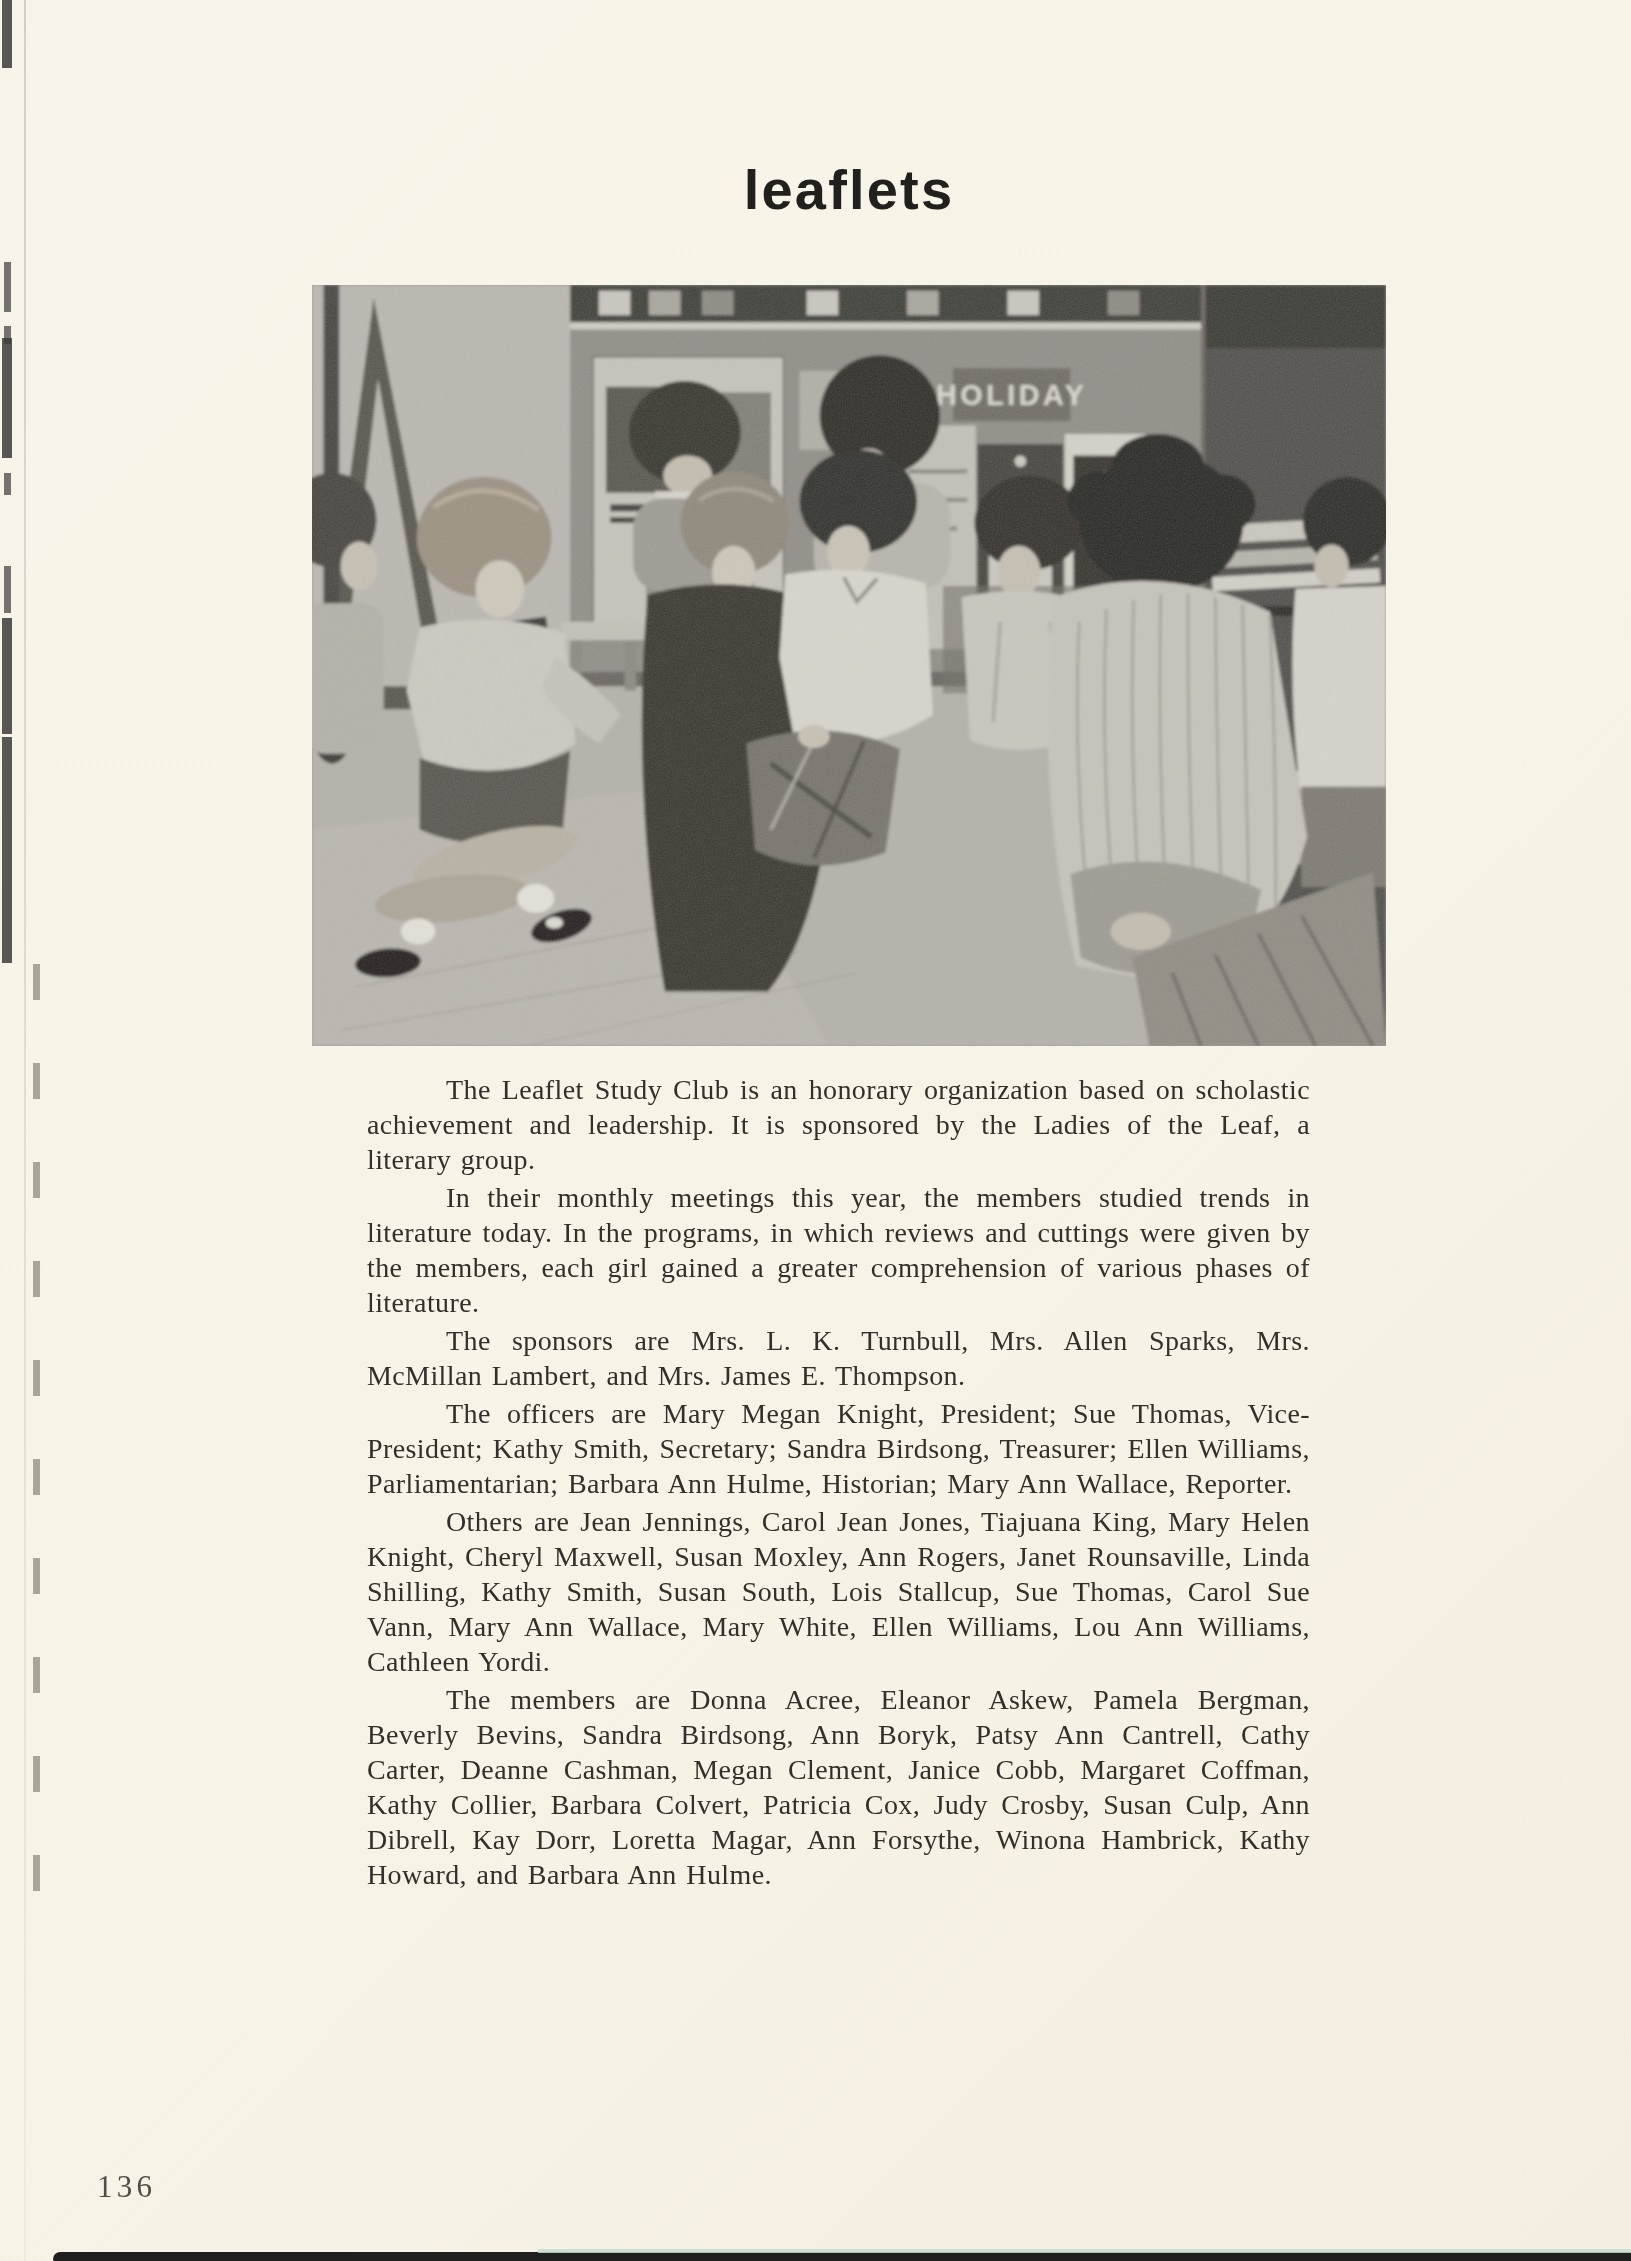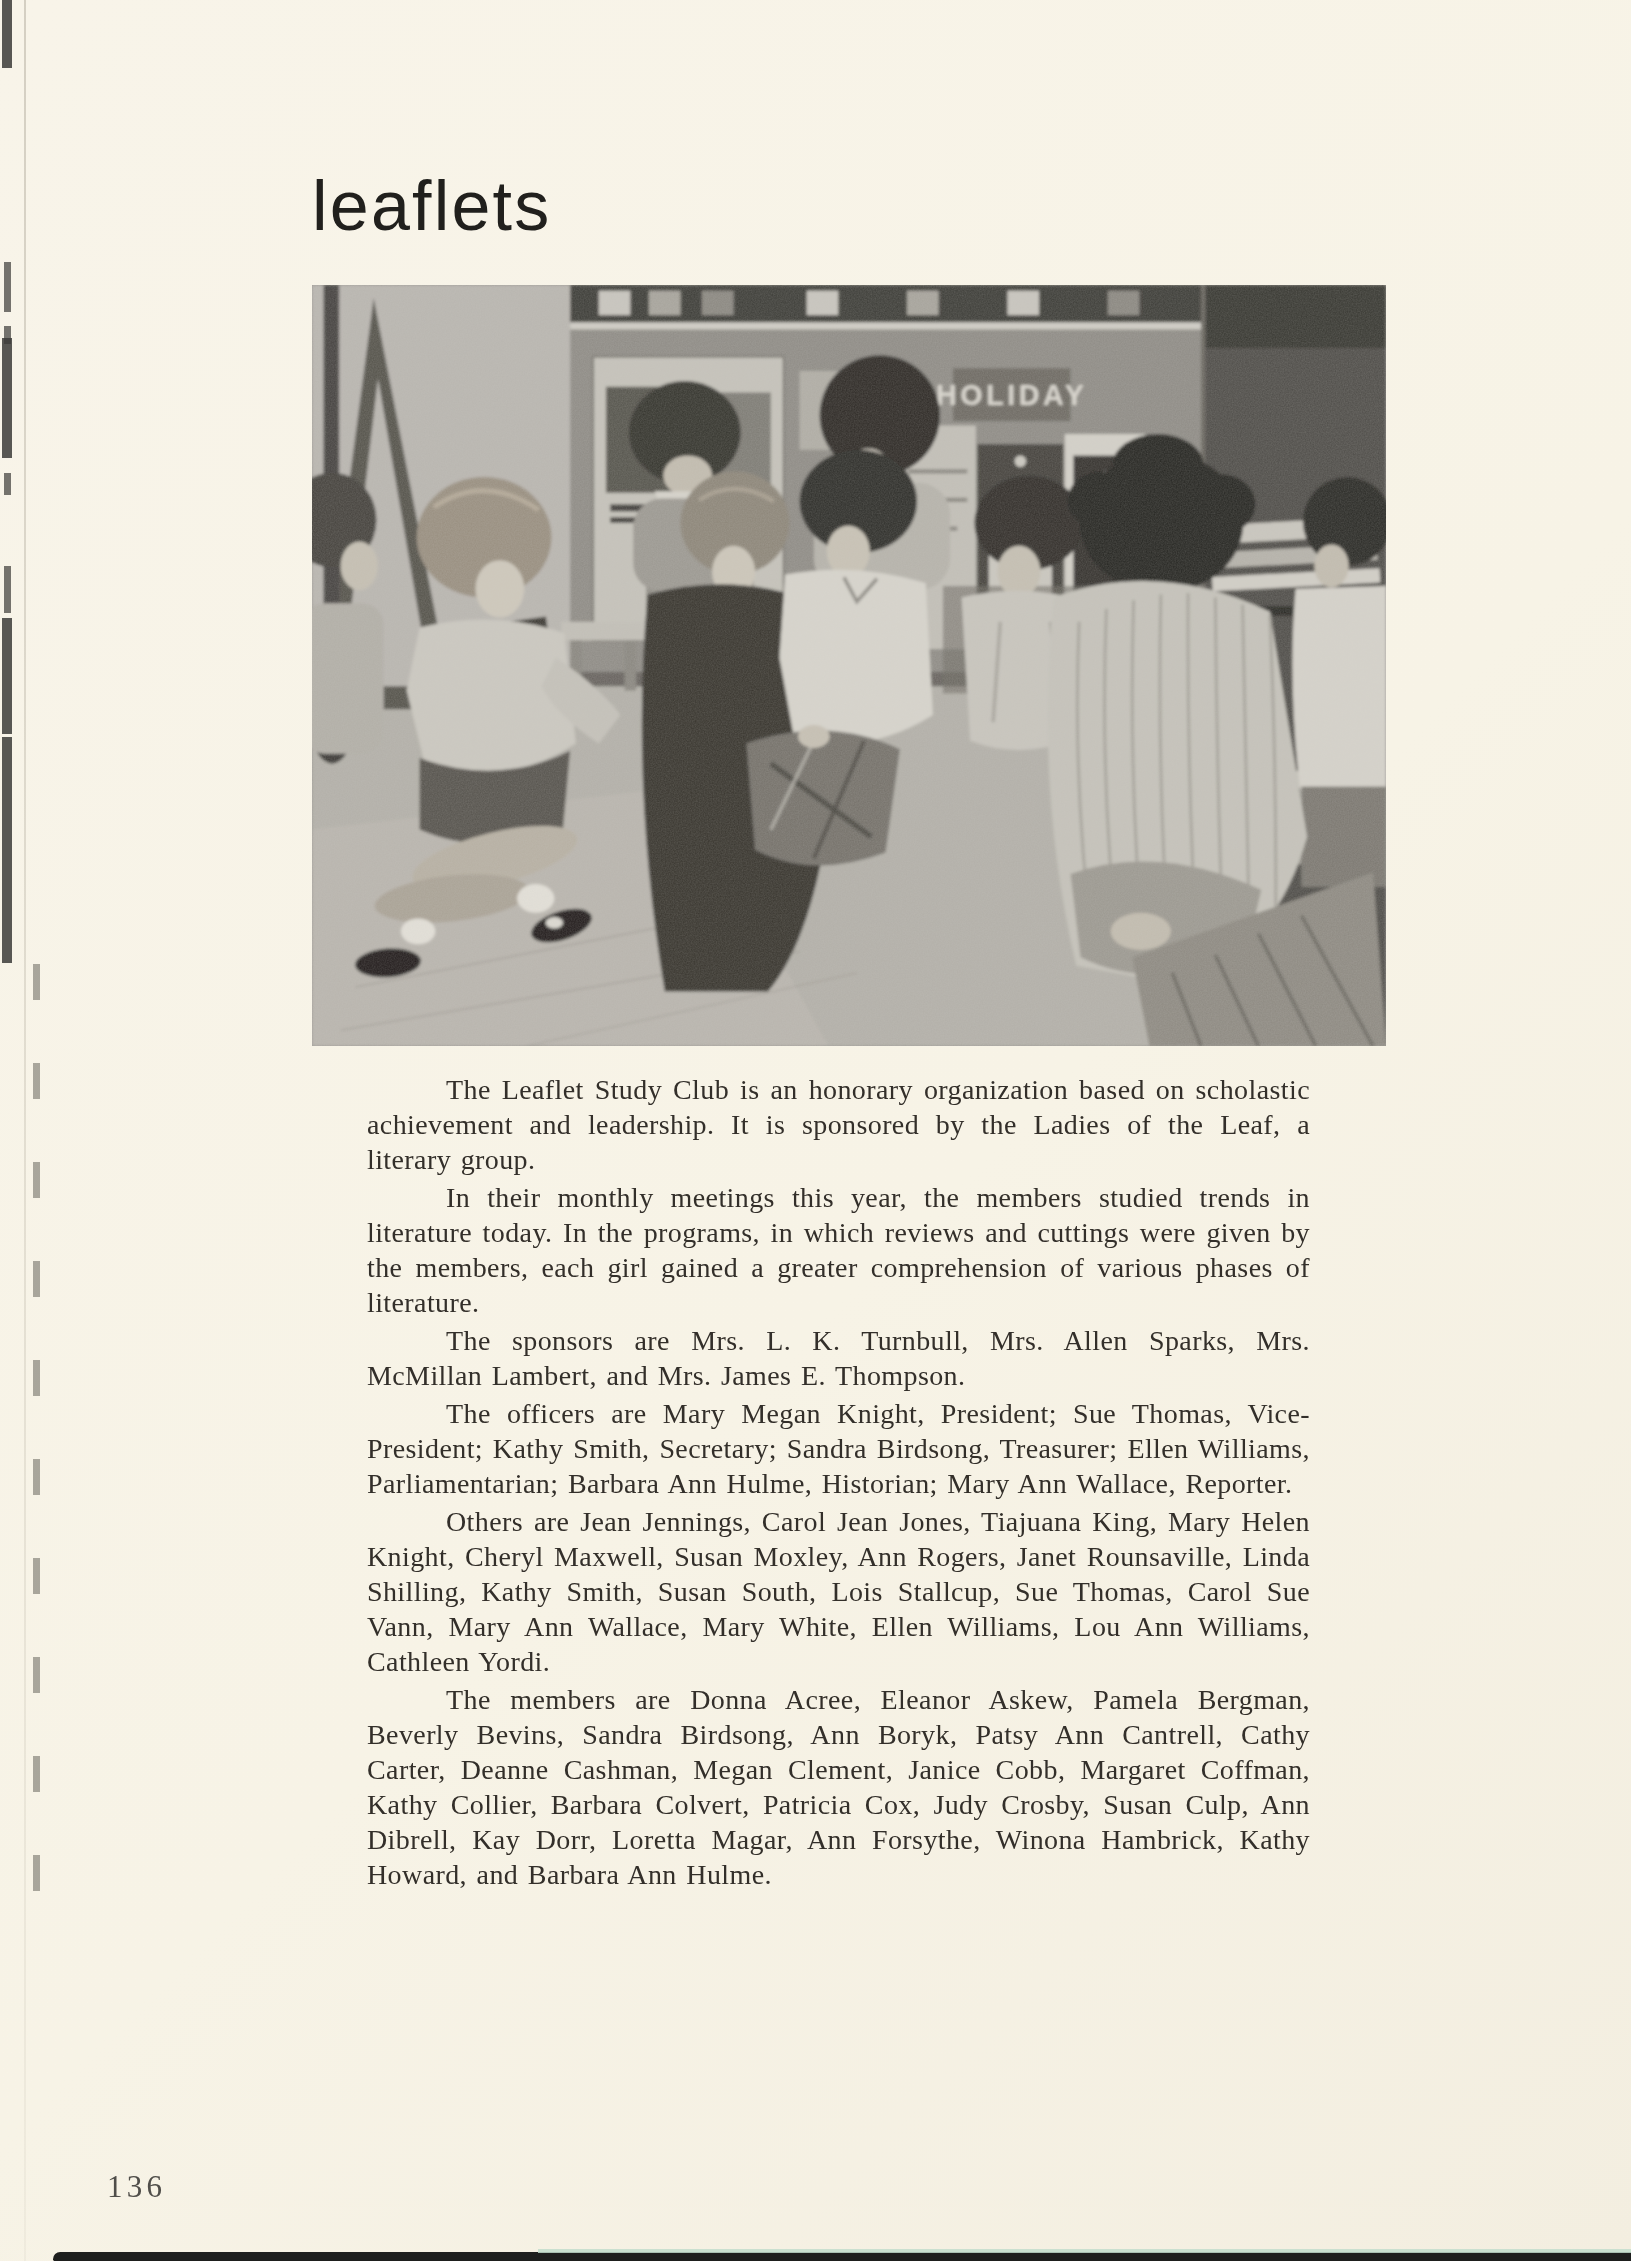--- a/index.html
+++ b/index.html
@@ -25,39 +25,39 @@
   .bottom-edge {
     position:absolute; left:53px; right:0; bottom:0; height:9.3px;
     background:#1e1f1e; border-radius:7.2px 0 0 1.4px;
   }
   .bottom-edge-light {
     position:absolute; left:538px; right:0; bottom:8px; height:3.6px;
     background:#c2ddcc; opacity:.85;
   }
   .page-title {
     position:absolute; left:312px; top:124px; width:1074px;
-    text-align:left; line-height:1;
+    text-align:center; line-height:1;
     font-family:"Liberation Sans", sans-serif;
-    font-weight:normal; font-size:70px; letter-spacing:2.2px;
+    font-weight:bold; font-size:56px; letter-spacing:2.2px;
     color:#21201d;
   }
   .photo-frame {
     position:absolute; left:312px; top:285px; width:1074px; height:761px;
     background:#999690;
   }
   .photo-frame svg { display:block; width:100%; height:100%; }
   .text-block {
     position:absolute; left:364px; top:1069px; width:949px;
     font-size:28px; line-height:35px; text-align:justify;
     letter-spacing:0.4px; word-spacing:2.2px;
     color:#332f2a;
   }
   .text-block p { margin:3px; text-indent:79px; }
   .page-number {
-    position:absolute; left:107px; top:2169px;
+    position:absolute; left:97px; top:2169px;
     font-size:31px; letter-spacing:4.3px; color:#504e4a;
   }
 </style>
 </head>
 <body>
 
 <div class="page">
 
   <div>
     <div class="bmark" style="top:0;height:68px;"></div>

